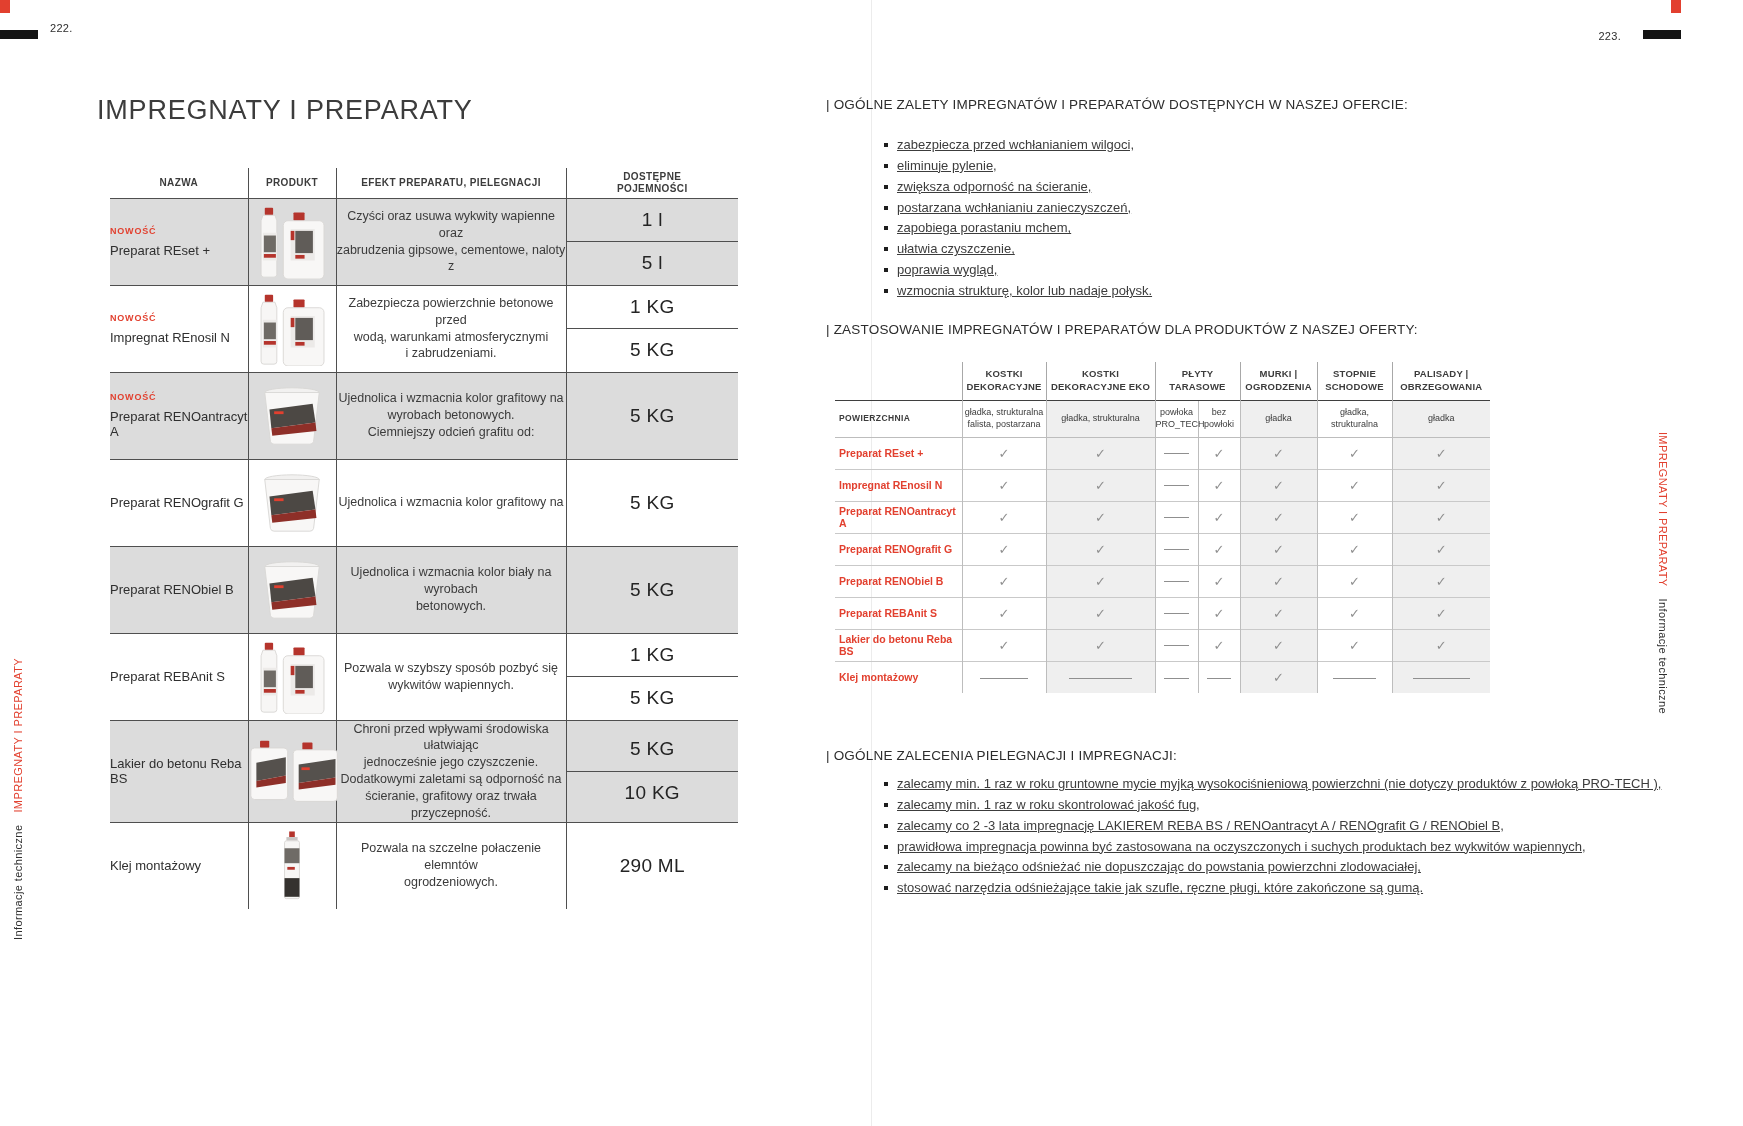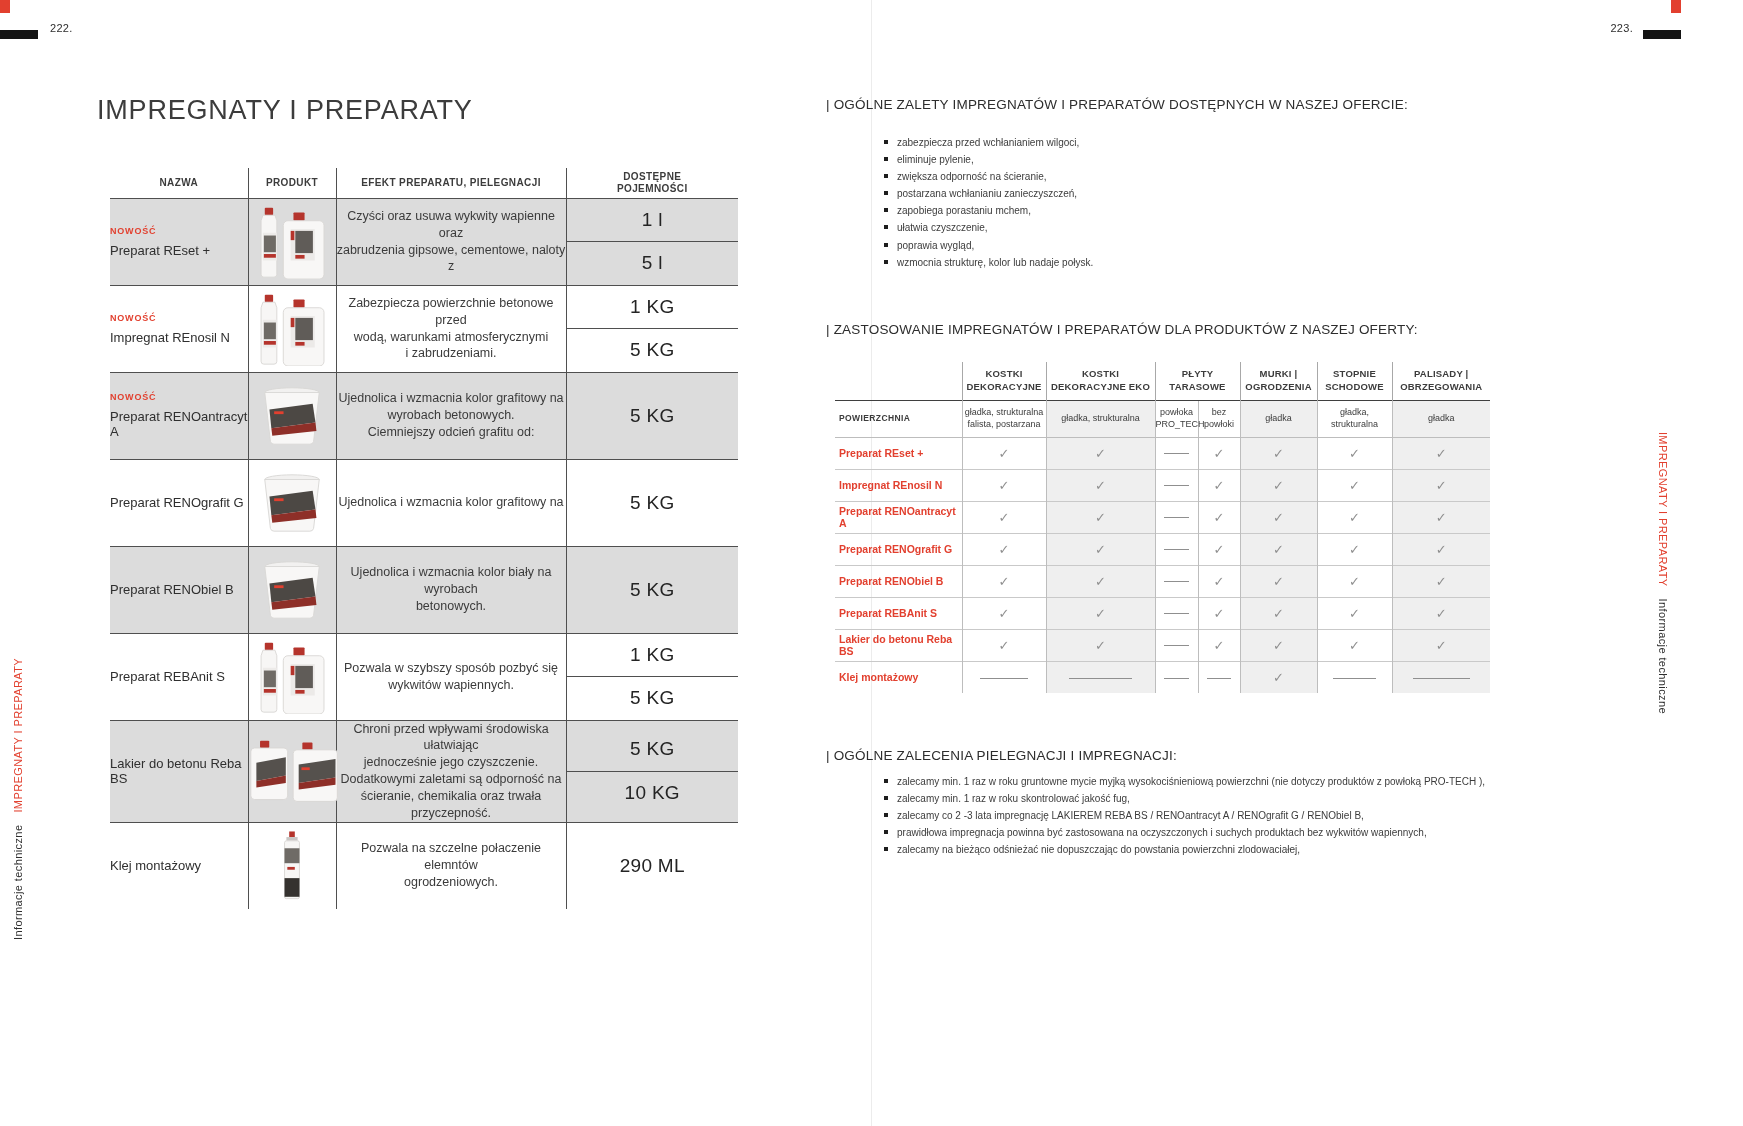--- a/index.html
+++ b/index.html
@@ -7,21 +7,21 @@
   body { font-family:"Liberation Sans", sans-serif; color:#3b3b3b; }
   .spread { position:relative; width:1681px; height:1126px; background:#fff; overflow:hidden; }
   .gutter { position:absolute; left:871px; top:0; width:1px; height:100%; background:#ececec; }
 
   
   .corner-red { position:absolute; top:0; width:10px; height:13px; background:#e2402f; }
   .corner-red.left { left:0; } .corner-red.right { right:0; }
   .edge-bar { position:absolute; top:30px; width:38px; height:9px; background:#141414; }
   .edge-bar.left { left:0; } .edge-bar.right { right:0; }
   .page-number { position:absolute; top:22px; font-size:11px; color:#2e2e2e; letter-spacing:.3px; }
-  .page-number.left { left:50px; } .page-number.right { right:48px; }
+  .page-number.left { left:50px; } .page-number.right { right:60px;margin-top:8px; }
 
   
   .sidebar { position:absolute; white-space:nowrap; font-size:11px; letter-spacing:.4px; }
   .sidebar-left { left:12px; top:940px; transform-origin:0 0; transform:rotate(-90deg); }
   .sidebar-right { right:12px; top:714px; transform-origin:100% 0; transform:rotate(90deg); }
   .sb-black { color:#2f2f2f; }
   .sb-red { color:#e2402f; }
   .sidebar-left .sb-red { margin-left:12px; }
   .sidebar-right .sb-black { margin-left:12px; }
 
@@ -47,21 +47,21 @@
   .cap { font-size:19px; color:#242424; letter-spacing:.3px; }
 
   svg.prod { display:inline-block; vertical-align:middle; }
 
   
   .sec-heading { position:absolute; font-size:13.5px; color:#2d2d2d; letter-spacing:.2px; font-weight:400; }
   .h-adv { left:826px; top:97px; }
   .h-app { left:826px; top:322px; }
   .h-care { left:826px; top:748px; }
   ul.bullets { position:absolute; list-style:none; }
-  ul.bullets li { font-size:10px; color:#3c3c3c; margin-bottom:4.6px; line-height:1.25; }
+  ul.bullets li { font-size:13px; color:#3c3c3c; margin-bottom:4.6px; line-height:1.25;text-decoration:underline; }
   ul.bullets li::before { content:""; display:inline-block; width:4px; height:4px; background:#1d1d1d; margin-right:9px; vertical-align:2px; }
   .b-adv { left:884px; top:137px; }
   .b-care { left:884px; top:776px; }
   .b-care li { margin-bottom:5.6px; }
 
   
   table.matrix { position:absolute; left:835px; top:362px; width:655px; border-collapse:collapse; table-layout:fixed; }
   table.matrix th { height:38px; font-size:9.5px; font-weight:700; color:#3c3c3c; text-align:center; vertical-align:middle;
                     white-space:pre-line; line-height:1.3; letter-spacing:.2px; }
   table.matrix th:nth-child(n+2) { border-left:1px solid #a8a8a8; }
@@ -249,21 +249,21 @@
       <tr class="shaded">
         <td class="c-name">
           <div class="pname">Lakier do betonu Reba BS</div>
         </td>
         <td class="c-img"><svg class="prod" width="92" height="66">
               <use href="#sym-jugs"></use>
             </svg></td>
         <td class="c-effect">Chroni przed wpływami środowiska ułatwiając
 jednocześnie jego czyszczenie.
 Dodatkowymi zaletami są  odporność na
-ścieranie, chemikalia oraz trwała przyczepność.</td>
+ścieranie, grafitowy oraz trwała przyczepność.</td>
         <td class="c-cap">
           <div class="cap-stack">
             <div class="cap">5 KG</div>
             <div class="cap">10 KG</div>
           </div>
         </td>
       </tr>
       <tr>
         <td class="c-name">
           <div class="pname">Klej montażowy</div>
@@ -429,18 +429,19 @@
     </tbody>
   </table>
 
   <div class="sec-heading h-care">| OGÓLNE ZALECENIA PIELEGNACJI I IMPREGNACJI:</div>
   <ul class="bullets b-care">
     <li>zalecamy min. 1 raz w roku gruntowne mycie myjką wysokociśnieniową powierzchni (nie dotyczy produktów z powłoką PRO-TECH ),</li>
     <li>zalecamy min. 1 raz w roku skontrolować jakość fug,</li>
     <li>zalecamy co 2 -3 lata impregnację LAKIEREM REBA BS / RENOantracyt A / RENOgrafit G / RENObiel B,</li>
     <li>prawidłowa impregnacja powinna być zastosowana na oczyszczonych  i suchych produktach bez wykwitów wapiennych,</li>
     <li>zalecamy na bieżąco odśnieżać nie dopuszczając do powstania powierzchni zlodowaciałej,</li>
+    <li>stosować narzędzia odśnieżające takie jak szufle, ręczne pługi, które zakończone są gumą.</li>
   </ul>
 
   <div class="sidebar sidebar-right">
     <span class="sb-red">IMPREGNATY I PREPARATY</span><span class="sb-black">Informacje techniczne</span>
   </div>
 </div>
 
 </body></html>

